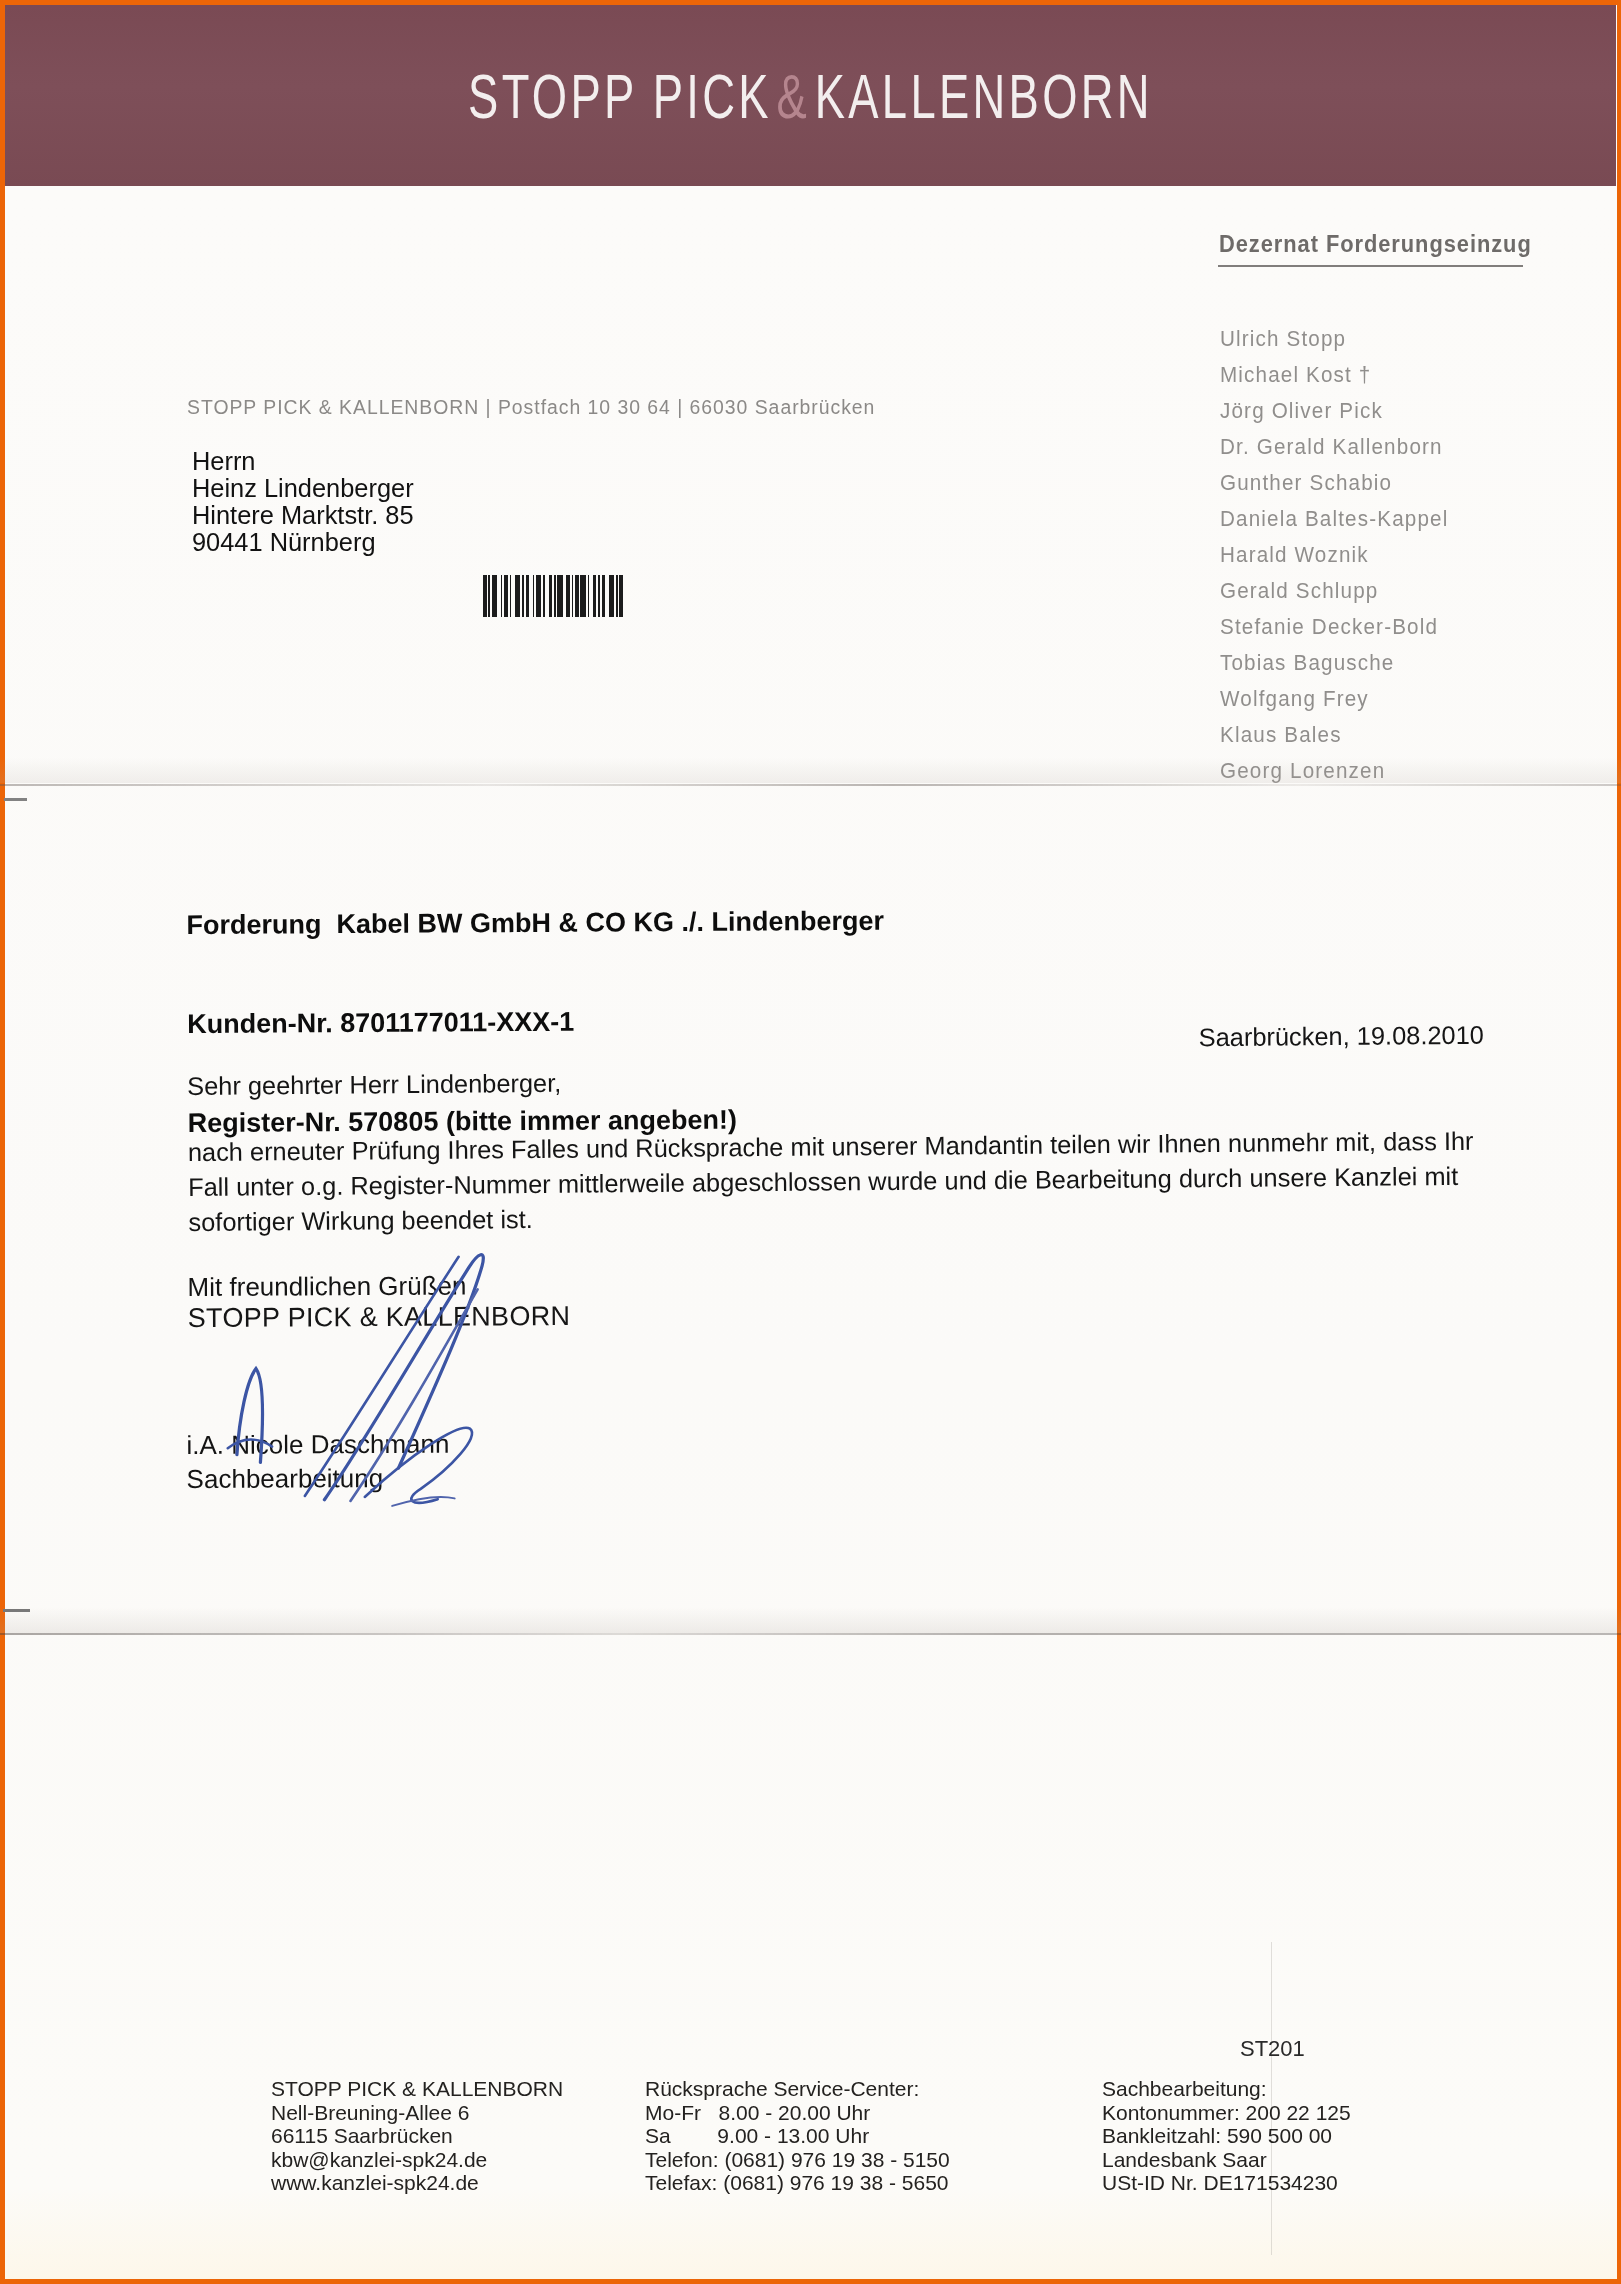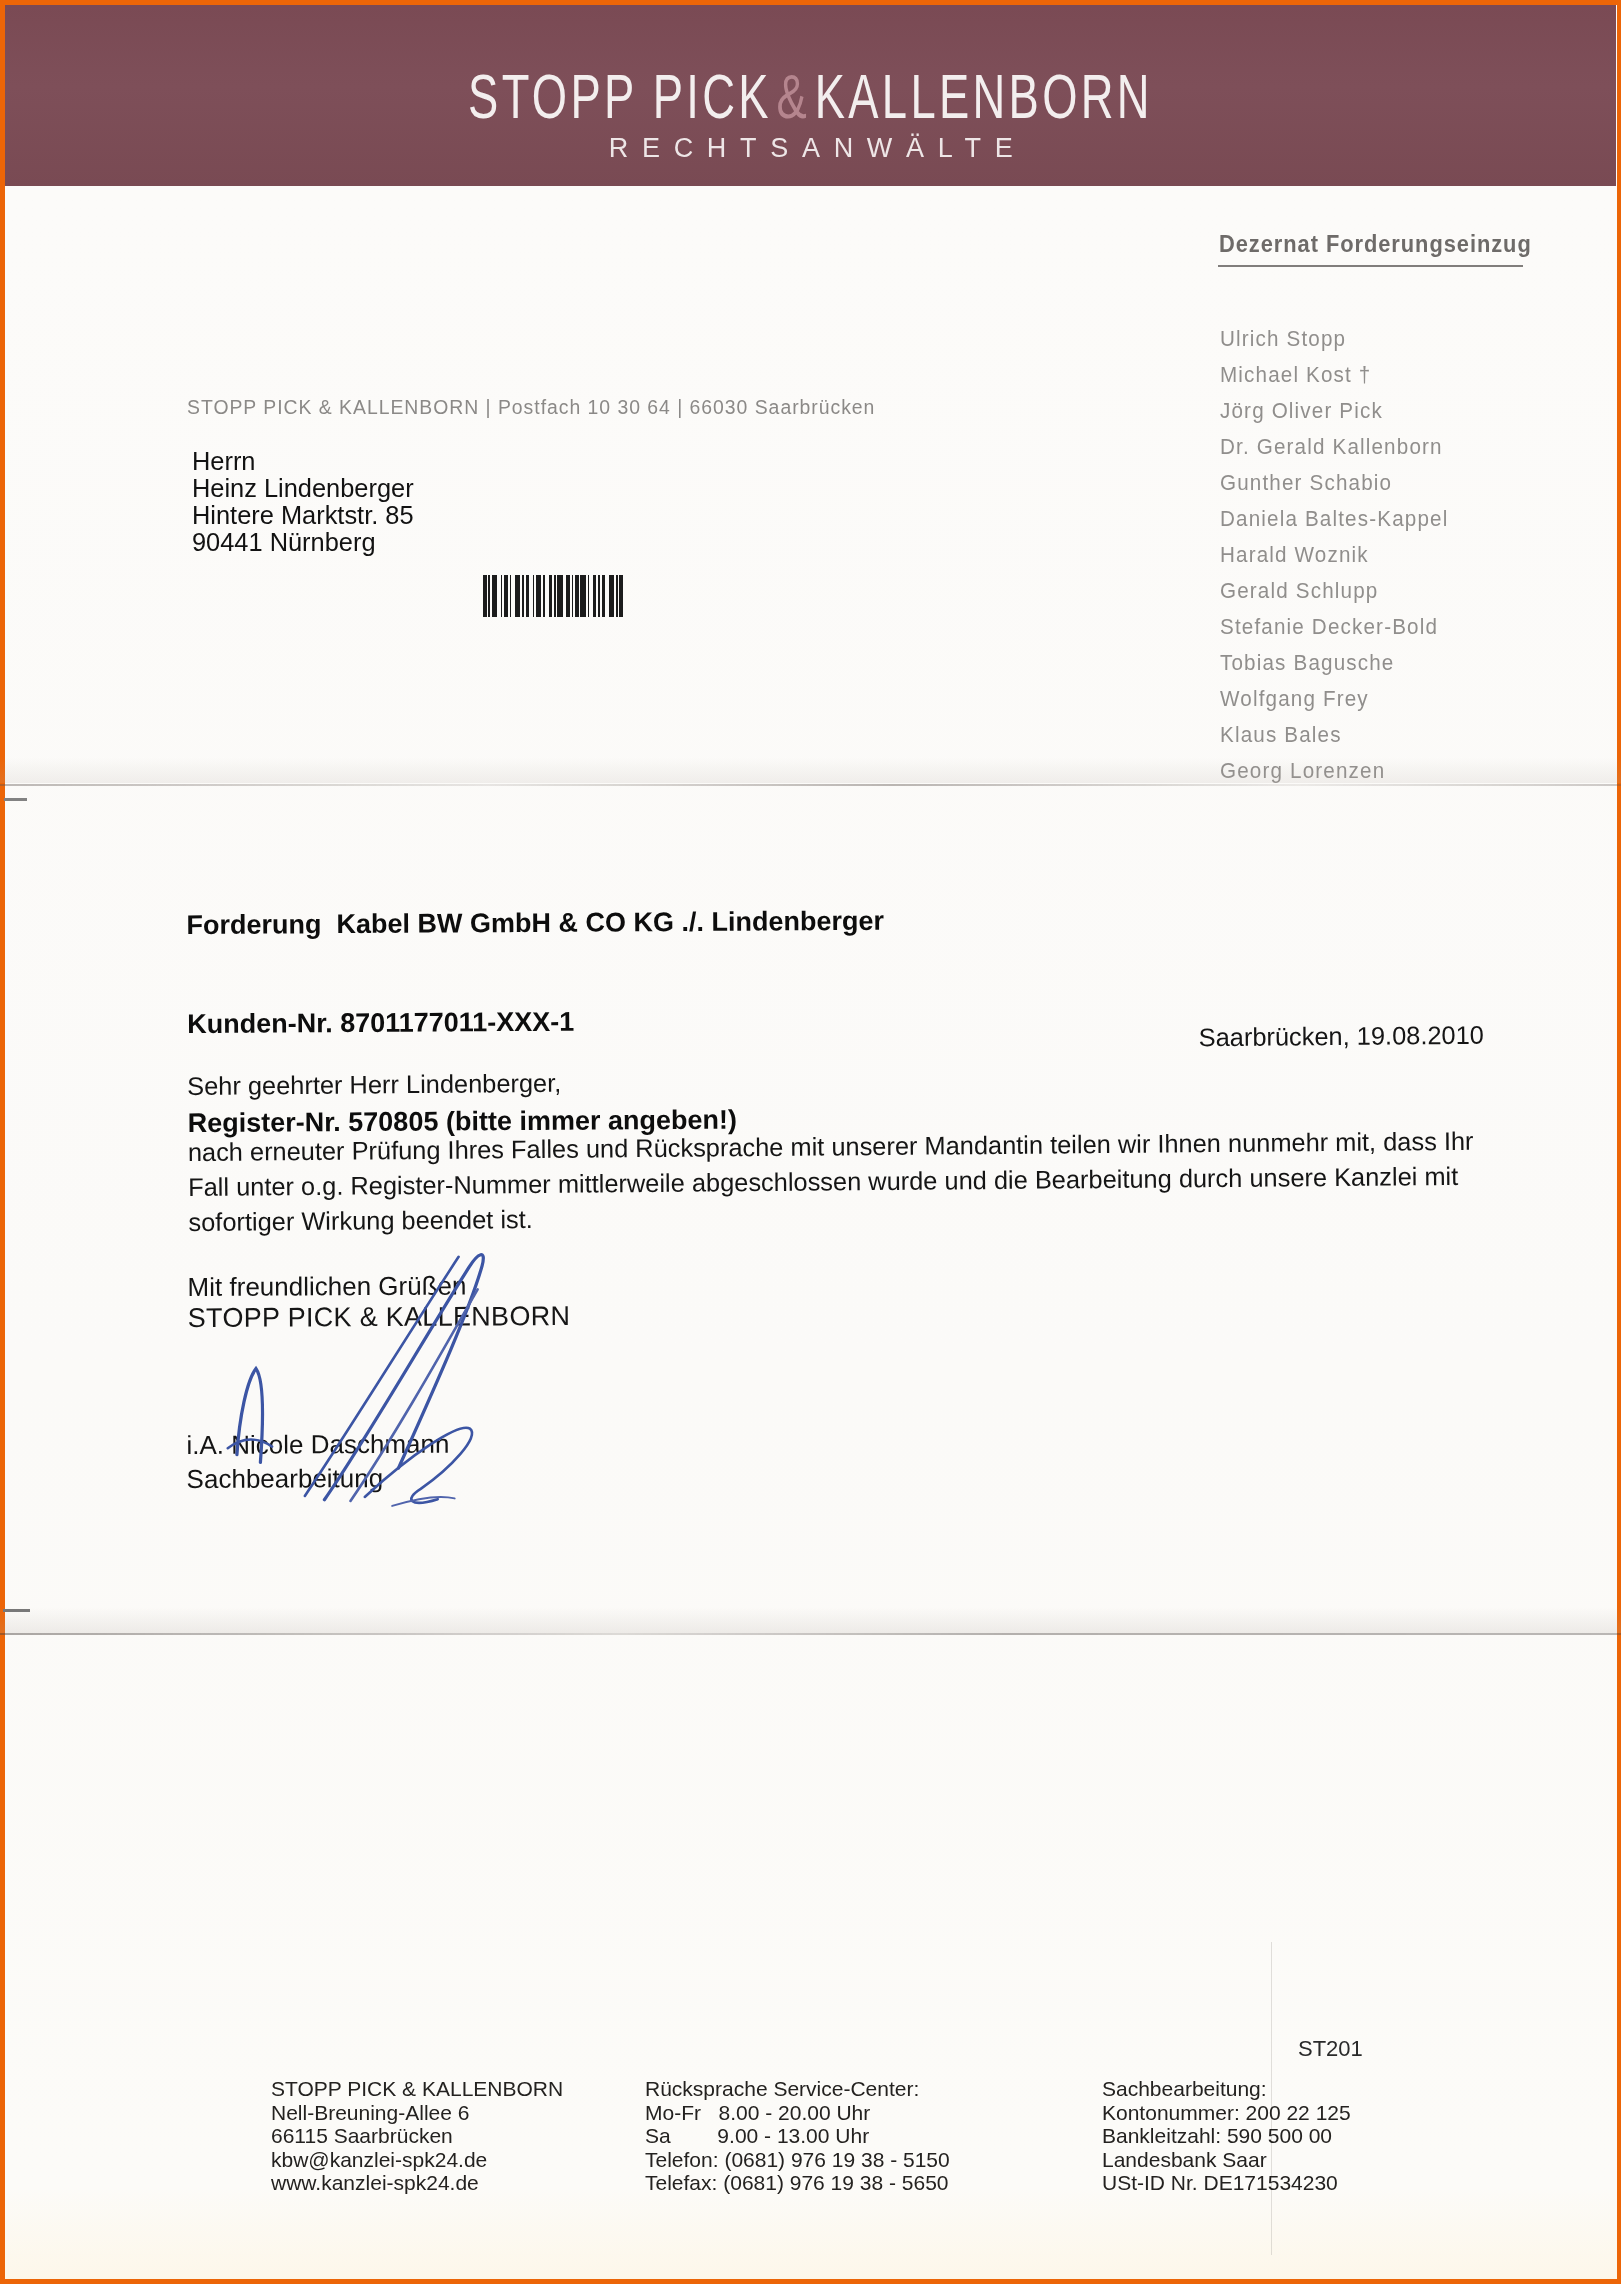--- a/index.html
+++ b/index.html
@@ -88,30 +88,29 @@
   .fold-dash{position:absolute;background:#828282;}
   .dash1{left:3.9px;top:798px;width:23.5px;height:3.3px;}
   .dash2{left:2.6px;top:1609px;width:27px;height:3.3px;background:#787878;}
   .scan-vline{position:absolute;left:1271px;top:1942px;width:1.3px;height:313px;background:rgba(160,155,148,.30);}
   
   .footer-col{position:absolute;top:2077px;font-size:21px;line-height:23.5px;color:#242220;}
   .footer-col .footer-line{white-space:pre;}
   .col-address{left:271px;}
   .col-hours{left:645px;}
   .col-bank{left:1102px;}
-  .form-code{position:absolute;left:1298px;top:2036px;font-size:22px;color:#2a2a2a;}
+  .form-code{position:absolute;left:1240px;top:2036px;font-size:22px;color:#2a2a2a;}
 </style>
 </head>
 <body>
 
 <div class="paper"></div>
 
 <header class="band">
   <div class="band-title"><span>STOPP PICK</span><span class="amp">&amp;</span><span>KALLENBORN</span></div>
-  <div class="band-subtitle">RECHTSANWÄLTE</div>
 </header>
 
 <div class="dept-title">Dezernat Forderungseinzug</div>
 <div class="dept-rule"></div>
 <ul class="dept-names">
 
 <li>Ulrich Stopp</li>
     <li>Michael Kost †</li>
     <li>Jörg Oliver Pick</li>
     <li>Dr. Gerald Kallenborn</li>

